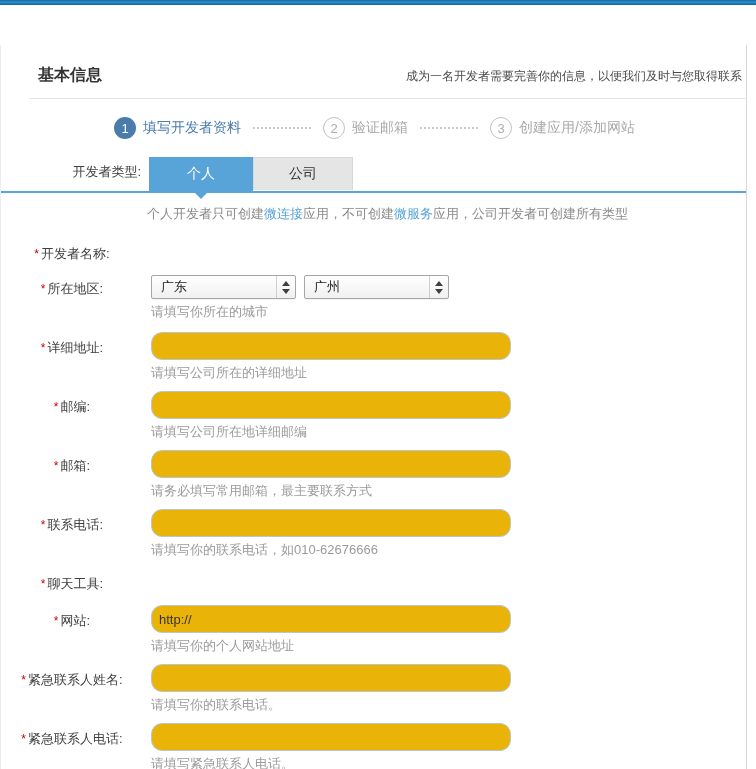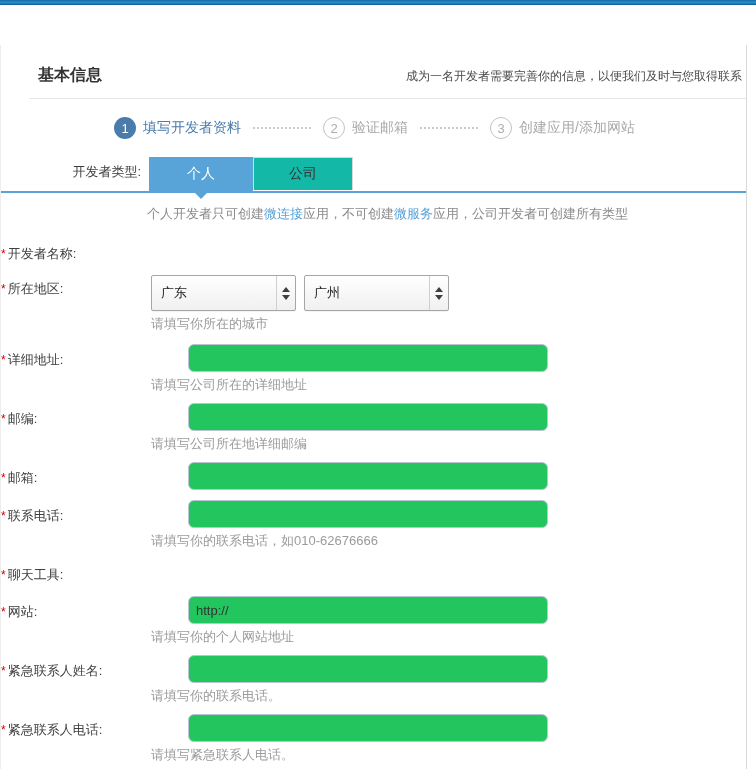--- a/index.html
+++ b/index.html
@@ -31,43 +31,43 @@
 
   
   .tabs-band { display:flex; align-items:flex-end; margin-top:17px;
     border-bottom:2px solid #58a3d8; }
   .devtype-label { width:140px; text-align:right; font-size:13px; color:#404040;
     padding-bottom:10px; }
   .tabs { display:flex; margin-left:8px; }
   .tab { width:104px; height:34px; display:flex; align-items:center; justify-content:center;
     font-size:14px; cursor:pointer; position:relative; }
   .tab.active { background:#58a3d8; color:#fff; }
-  .tab.inactive { background:#14b8a6; color:#333; border:1px solid #d8d8d8;
+  .tab.inactive { background:#e5e5e5; color:#333; border:1px solid #d8d8d8;
     border-bottom:none; width:100px; height:33px; }
   .tab-arrow { position:absolute; left:50%; bottom:-8px; transform:translateX(-50%);
     width:0; height:0; border-left:8px solid transparent; border-right:8px solid transparent;
     border-top:8px solid #58a3d8; }
   .type-note { margin:12px 0 0 146px; font-size:13px; color:#8a8a8a; }
   .type-note a { color:#58a3d8; text-decoration:none; cursor:pointer; }
 
   
   .form { margin-top:15px; }
   .row { display:flex; margin-bottom:10px; }
-  .lab { width:142px; text-align:left; padding-top:7px; font-size:13px; color:#404040;
+  .lab { width:142px; text-align:center; padding-top:7px; font-size:13px; color:#404040;
     white-space:nowrap; }
   .star { color:#cc0000; margin-right:2px; font-size:12px; }
   .ctrl { margin-left:8px; }
-  .txt { width:360px; height:28px; border:1px solid #b9c6d2; border-radius:6px;
-    font-size:13px; color:#333; padding:0 7px; outline:none; background:#22c55e;
-    font-family:"Liberation Sans","DejaVu Sans",sans-serif;margin-left:37px; }
+  .txt { width:360px; height:28px; border:1px solid #b9c6d2; border-radius:11px;
+    font-size:13px; color:#333; padding:0 7px; outline:none; background:#eab308;
+    font-family:"Liberation Sans","DejaVu Sans",sans-serif; }
   .hint { margin-top:5px; font-size:13px; color:#9b9b9b; line-height:16px; }
   .ctrl-inline { display:flex; }
 
   
-  .sel { width:145px; height:36px; margin-top:2px; border:1px solid #a6a6a6;
+  .sel { width:145px; height:24px; margin-top:2px; border:1px solid #a6a6a6;
     border-radius:2px; background:linear-gradient(180deg,#ffffff,#f0f0f0);
     display:flex; align-items:center; font-size:13px; color:#222; cursor:pointer;
     box-shadow:0 1px 1px rgba(0,0,0,0.05); }
   .sel-text { padding-left:9px; flex:1; }
   .sel-arrows { width:19px; height:100%; border-left:1px solid #cfcfcf;
     display:flex; flex-direction:column; align-items:center; justify-content:center; }
   .tri-up { width:0; height:0; border-left:4px solid transparent;
     border-right:4px solid transparent; border-bottom:5px solid #3f3f3f; }
   .tri-down { width:0; height:0; border-left:4px solid transparent;
     border-right:4px solid transparent; border-top:5px solid #3f3f3f; margin-top:3px; }
@@ -164,20 +164,21 @@
       <div class="ctrl">
         <input class="txt" type="text" value="" style="">
         <div class="hint">请填写公司所在地详细邮编</div>
       </div>
     </div>
 
     <div class="row">
       <div class="lab"><span class="star">*</span><span>邮箱:</span></div>
       <div class="ctrl">
         <input class="txt" type="text" value="" style="">
+        <div class="hint">请务必填写常用邮箱，最主要联系方式</div>
       </div>
     </div>
 
     <div class="row">
       <div class="lab"><span class="star">*</span><span>联系电话:</span></div>
       <div class="ctrl">
         <input class="txt" type="text" value="" style="">
         <div class="hint">请填写你的联系电话，如010-62676666</div>
       </div>
     </div>

